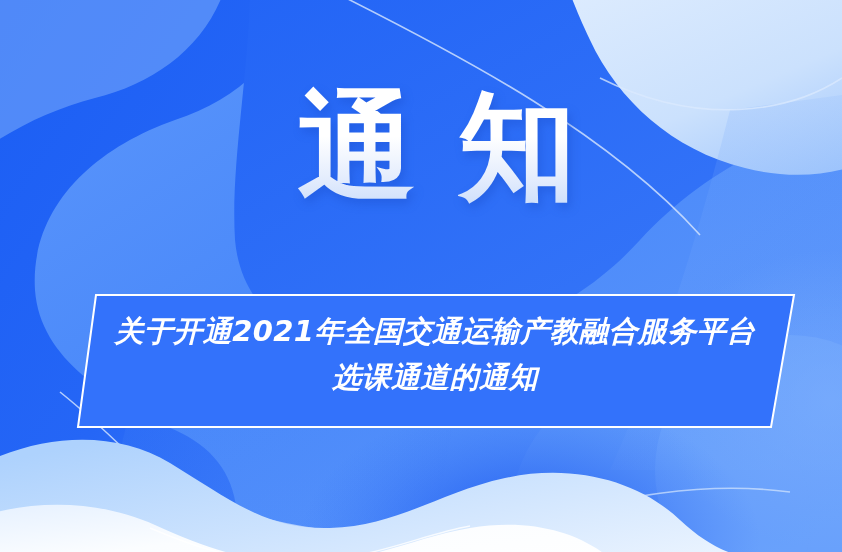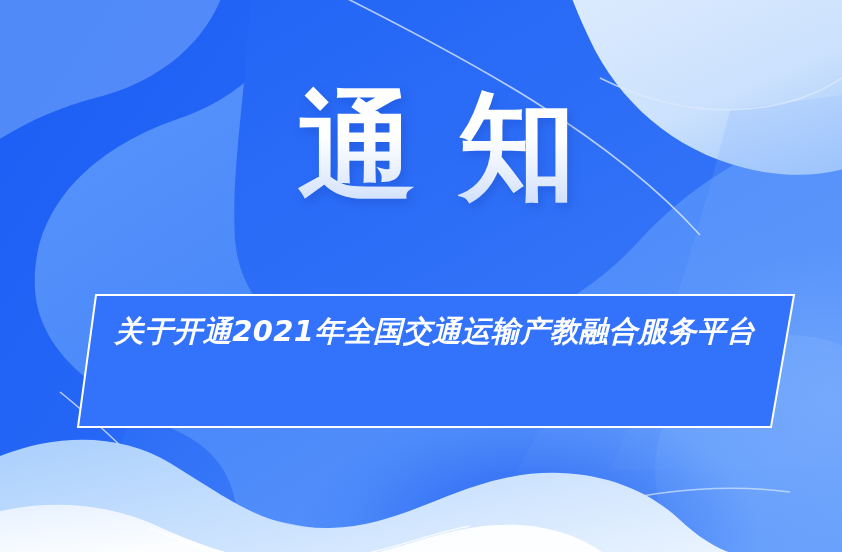--- a/index.html
+++ b/index.html
@@ -204,16 +204,17 @@
     <span class="gap"></span>
     <span class="hz">知</span>
   </div>
 
   <div id="banner-wrap">
     <svg id="banner-svg" viewBox="0 0 842 552" preserveAspectRatio="none">
       <polygon points="84,259 782,259 759,391 66,391" fill="#3372fb" stroke="#ffffff" stroke-width="2"></polygon>
     </svg>
     <div id="banner-text">
       <span class="bline">关于开通2021年全国交通运输产教融合服务平台</span>
+      <span class="bline">选课通道的通知</span>
     </div>
   </div>
 
 </div>
 
 </body></html>

